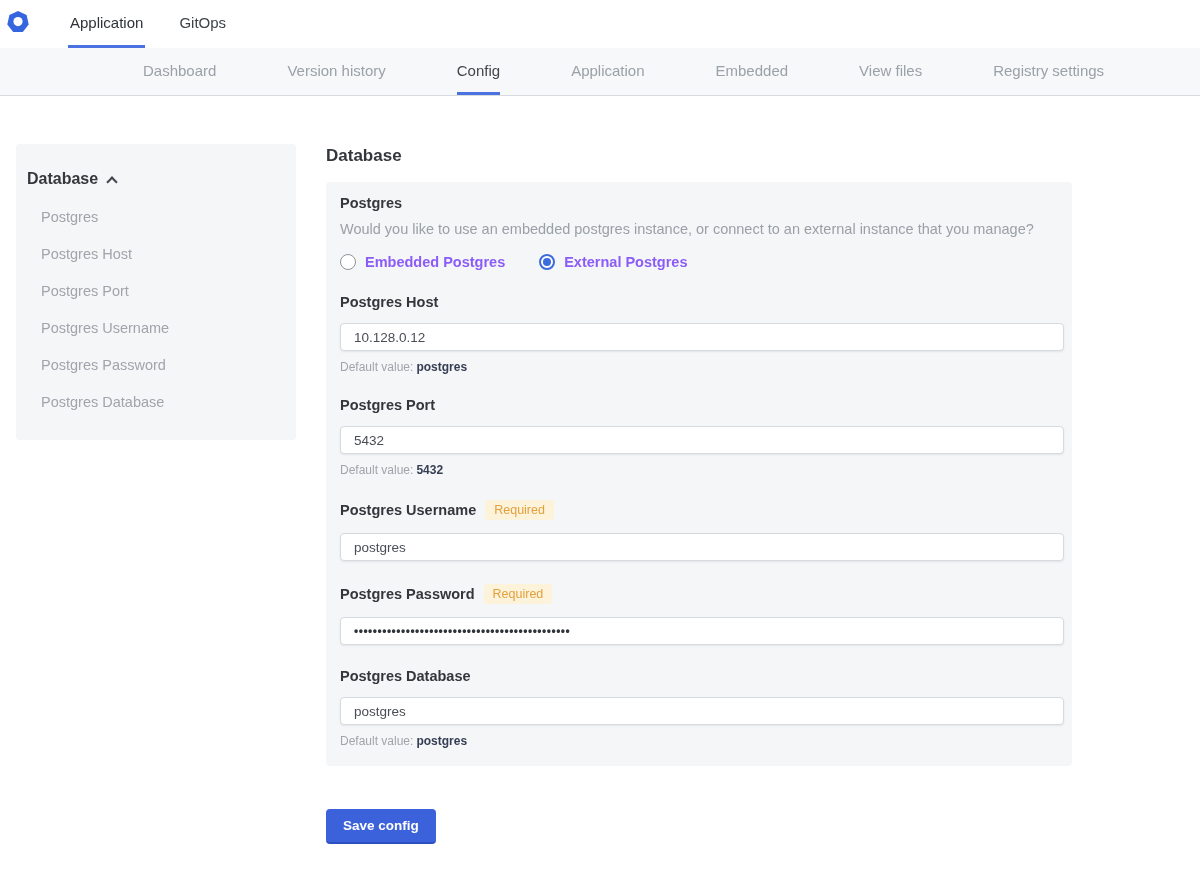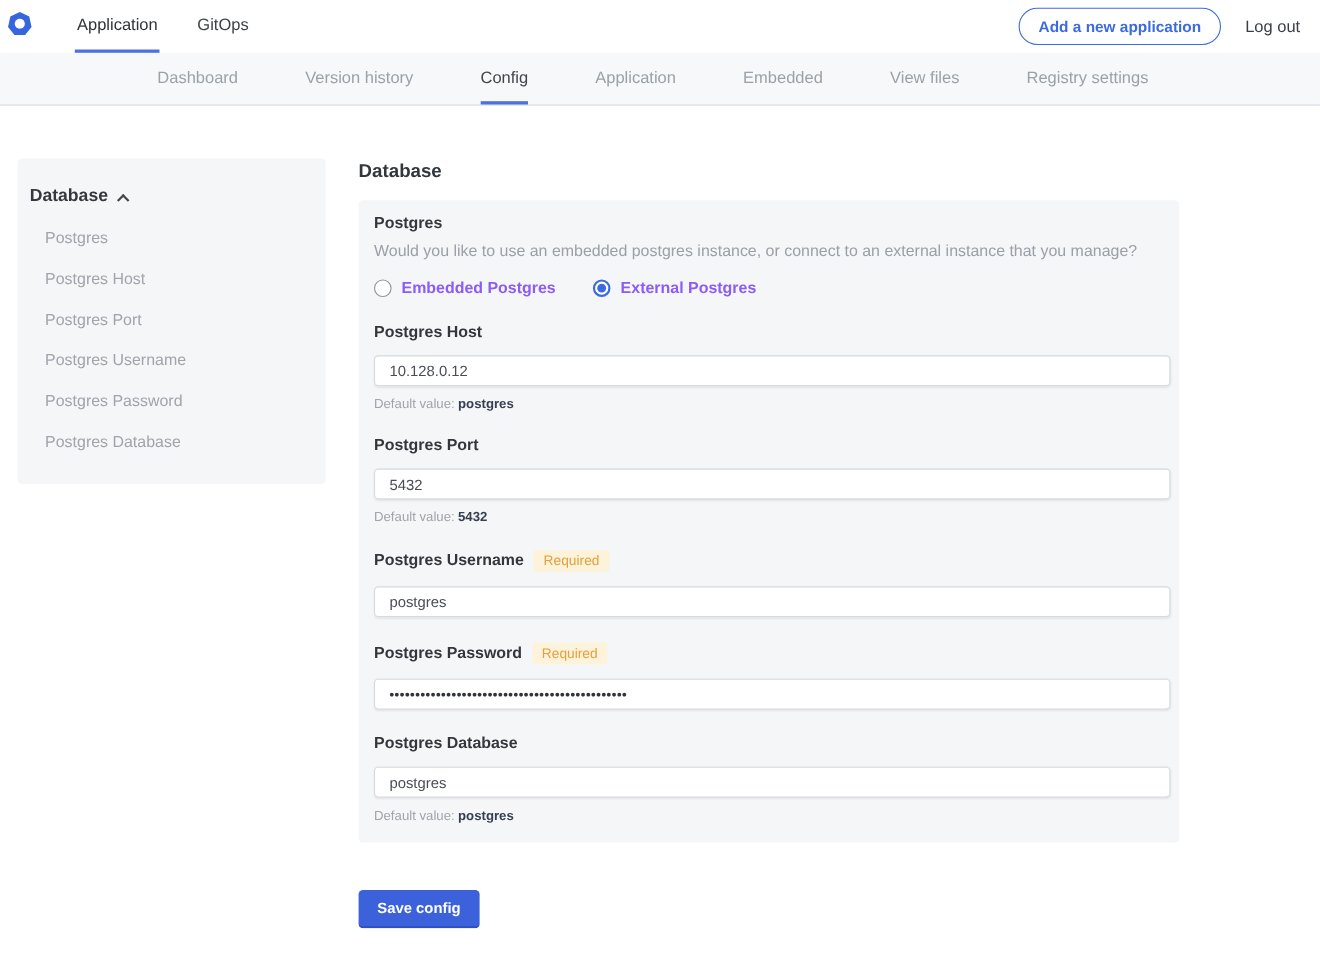--- a/index.html
+++ b/index.html
@@ -13,21 +13,21 @@
     font-size:15px; color:#3e4348; border-bottom:3px solid transparent; cursor:pointer; }
   .hdr-tab.active { border-bottom-color:#4c72e2; color:#2f3337; font-weight:400; }
   .hdr-right { margin-left:auto; display:flex; align-items:center; gap:22px; padding-right:18px; }
   .pill-btn { border:1px solid #3b6bdd; color:#3b6bdd; background:#fff; border-radius:17px;
     font-size:14px; font-weight:bold; padding:8px 17px; cursor:pointer;
     font-family:"Liberation Sans",sans-serif; }
   .logout { font-size:15px; color:#3a3e43; cursor:pointer; }
 
   
   .subnav { height:48px; background:#f7f8fa; border-bottom:1px solid #d7dce1;
-    display:flex; align-items:stretch; padding-left:143px; }
+    display:flex; align-items:stretch; padding-left:143px;gap:10px; }
   .sub-tab { display:flex; align-items:center; margin-right:61px; font-size:15px;
     color:#9aa1a8; border-bottom:3px solid transparent; cursor:pointer; white-space:nowrap; }
   .sub-tab.active { color:#42464b; border-bottom-color:#4c72e2; }
 
   
   .content { display:flex; align-items:flex-start; padding:48px 0 0 16px; }
 
   .sidebar { width:280px; background:#f5f6f8; border-radius:4px; padding:26px 10px 30px; }
   .side-group-header { display:flex; align-items:center; font-size:16px; font-weight:bold;
     color:#34383d; cursor:pointer; padding-left:1px; }
@@ -74,24 +74,20 @@
   <div class="logo-wrap">
     <span>
       <svg width="24" height="24" viewBox="0 0 24 24">
         <polygon points="12,1 3.4,5.1 1.3,14.5 7.2,21.9 16.8,21.9 22.7,14.5 20.6,5.1" fill="#3566df"></polygon>
         <circle cx="12" cy="11.6" r="4.6" fill="#ffffff"></circle>
       </svg>
     </span>
   </div>
   <div class="hdr-tab active">Application</div>
   <div class="hdr-tab">GitOps</div>
-  <div class="hdr-right">
-    <button class="pill-btn">Add a new application</button>
-    <span class="logout">Log out</span>
-  </div>
 </div>
 
 <div class="subnav">
   <div class="sub-tab">Dashboard</div>
   <div class="sub-tab">Version history</div>
   <div class="sub-tab active">Config</div>
   <div class="sub-tab">Application</div>
   <div class="sub-tab">Embedded</div>
   <div class="sub-tab">View files</div>
   <div class="sub-tab">Registry settings</div>

